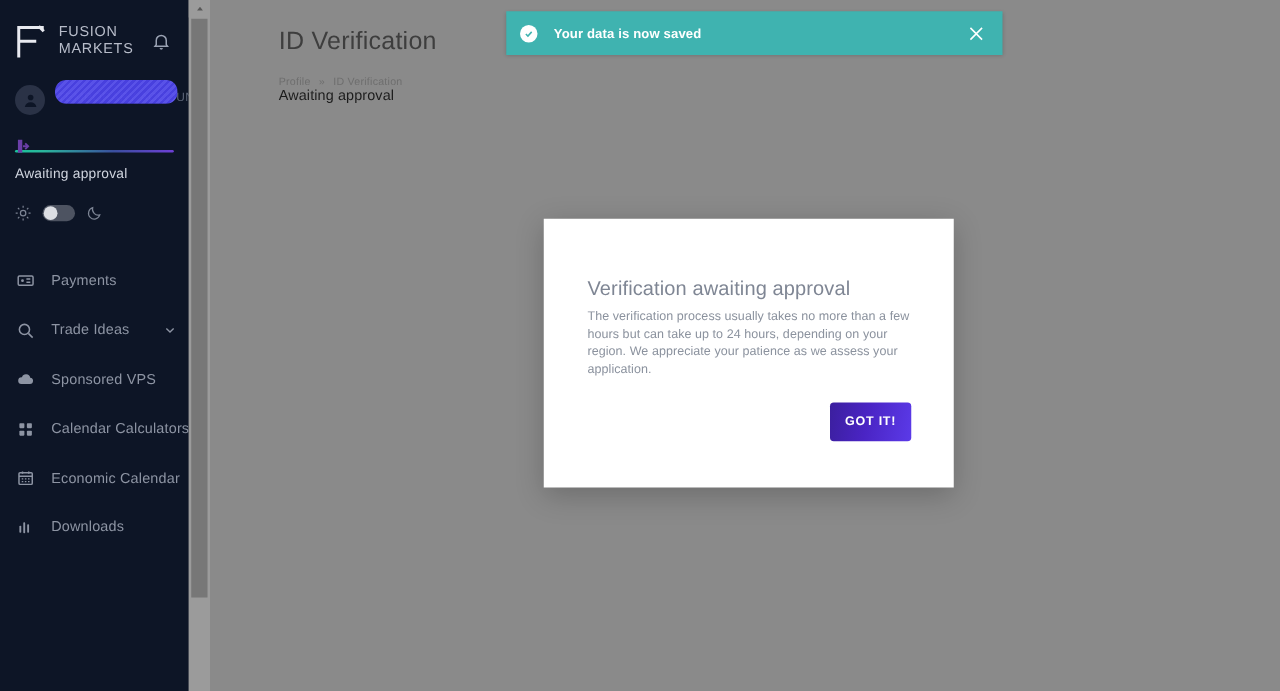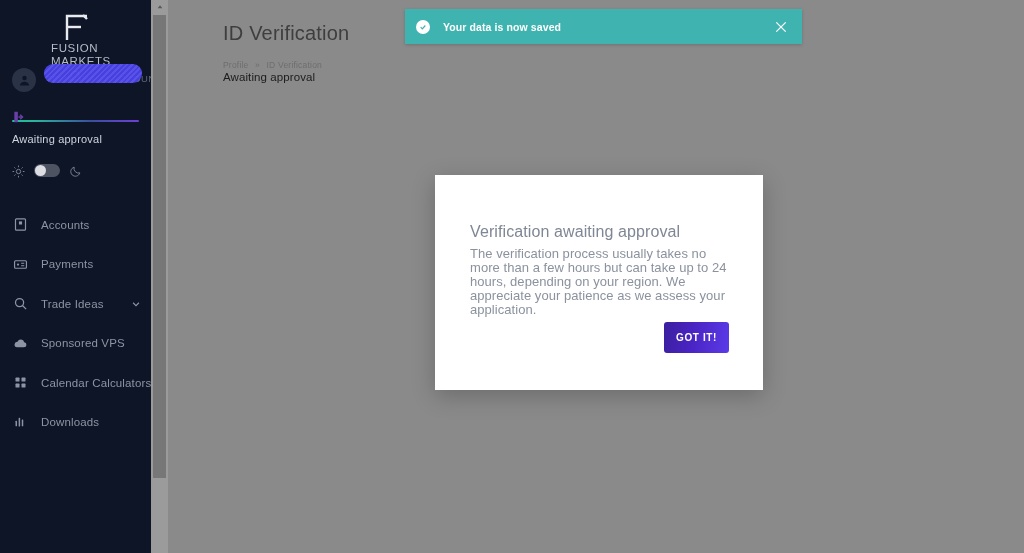--- a/index.html
+++ b/index.html
@@ -25,21 +25,20 @@
     background: #0d1526;
     overflow: hidden;
     z-index: 5;
   }
 
   .brand-row {
     display: flex;
     align-items: center;
     padding: 12px 10px 0 12px;
     height: 54px;
-    flex-direction: column;
   }
   .logo-mark {
     width: 26px; height: 30px;
     flex: 0 0 26px;
     color: #e8eaf0;
   }
   .brand-text {
     margin-left: 9px;
     color: #b7bcc9;
     font-size: 11.5px;
@@ -277,21 +276,21 @@
     font-size: 16px;
     color: #7f8694;
     font-weight: 400;
     letter-spacing: .1px;
     margin-top: 20px;
   }
   .modal-body {
     position: absolute;
     left: 35px; top: 72px;
     width: 258px;
-    font-size: 13px;
+    font-size: 10px;
     line-height: 14px;
     color: #8b929e;
     letter-spacing: .05px;
   }
   .modal-btn {
     position: absolute;
     left: 229px; top: 147px;
     width: 65px; height: 31px;
     border: none;
     border-radius: 3px;
@@ -365,29 +364,20 @@
     <span class="toggle"></span>
     <span class="moon-icon">
       <svg viewBox="0 0 24 24" fill="none" stroke="currentColor" stroke-width="1.8">
         <path d="M20 14.5A8.5 8.5 0 019.5 4a8.5 8.5 0 1010.5 10.5z"></path>
       </svg>
     </span>
   </div>
 
   <div class="nav">
 
-    <div class="nav-item">
-      <span class="nav-icon">
-        <svg viewBox="0 0 24 24" fill="none" stroke="currentColor" stroke-width="1.9">
-          <rect x="4" y="3" width="16" height="18" rx="1.5"></rect>
-          <rect x="9.5" y="7" width="5" height="5" fill="currentColor" stroke="none"></rect>
-        </svg>
-      </span>
-      <span class="nav-label">Accounts</span>
-    </div>
 
     <div class="nav-item">
       <span class="nav-icon">
         <svg viewBox="0 0 24 24" fill="none" stroke="currentColor" stroke-width="1.9">
           <rect x="2.5" y="6" width="19" height="12" rx="1.6"></rect>
           <circle cx="8" cy="12" r="1.8" fill="currentColor" stroke="none"></circle>
           <path d="M13 10h5M13 14h5"></path>
         </svg>
       </span>
       <span class="nav-label">Payments</span>
@@ -423,20 +413,30 @@
         <svg viewBox="0 0 24 24" fill="currentColor">
           <rect x="4" y="4" width="6.4" height="6.4" rx="1"></rect>
           <rect x="13.6" y="4" width="6.4" height="6.4" rx="1"></rect>
           <rect x="4" y="13.6" width="6.4" height="6.4" rx="1"></rect>
           <rect x="13.6" y="13.6" width="6.4" height="6.4" rx="1"></rect>
         </svg>
       </span>
       <span class="nav-label">Calendar Calculators</span>
     </div>
 
+    <div class="nav-item">
+      <span class="nav-icon">
+        <svg viewBox="0 0 24 24" fill="none" stroke="currentColor" stroke-width="1.9">
+          <rect x="3.5" y="5" width="17" height="15" rx="1.4"></rect>
+          <path d="M3.5 9.5h17M8 3.5v3M16 3.5v3"></path>
+          <path d="M7 13h2M11 13h2M15 13h2M7 16.5h2M11 16.5h2M15 16.5h2" stroke-width="1.5"></path>
+        </svg>
+      </span>
+      <span class="nav-label">Economic Calendar</span>
+    </div>
 
     <div class="nav-item">
       <span class="nav-icon">
         <svg viewBox="0 0 24 24" fill="currentColor">
           <rect x="4" y="9" width="2.4" height="9" rx="1"></rect>
           <rect x="9" y="4.5" width="2.4" height="14" rx="1"></rect>
           <rect x="14" y="7" width="2.4" height="11" rx="1"></rect>
         </svg>
       </span>
       <span class="nav-label">Downloads</span>

